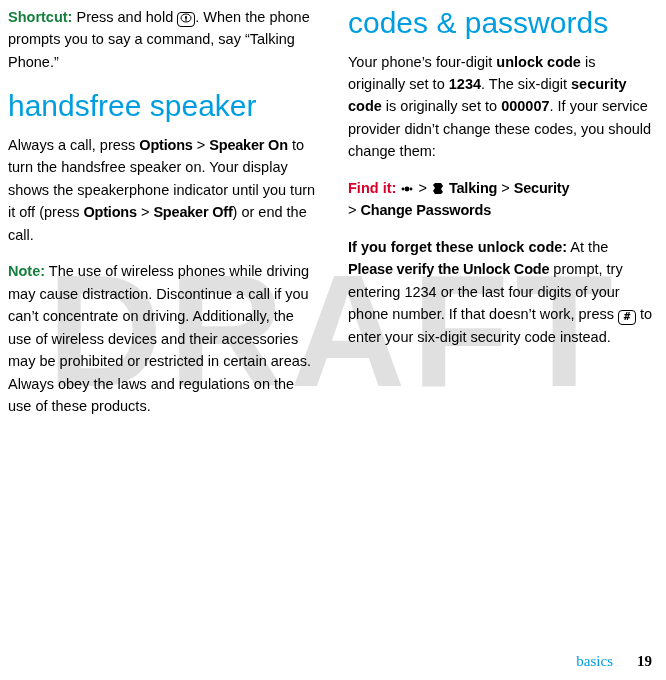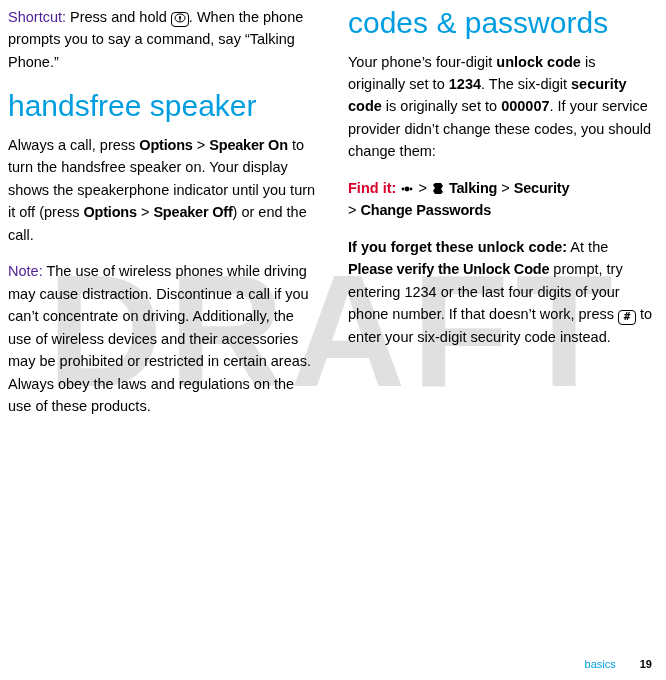--- a/index.html
+++ b/index.html
@@ -35,22 +35,22 @@
     flex: 1;
     min-width: 0;
   }
   .body-text {
     font-size: 14.5px;
     line-height: 1.55;
     color: #000;
     margin-bottom: 14px;
   }
   .blue-label {
-    color: #4c1d95;
-    font-weight: normal;
+    color: #15803d;
+    font-weight: bold;
   }
   .red-label {
     color: #d9002a;
     font-weight: bold;
   }
   h2.section {
     color: #009ee0;
     font-size: 30px;
     font-weight: normal;
     margin: 16px 0 10px 0;
@@ -75,21 +75,22 @@
     vertical-align: -1px;
     padding: 0 2px;
     font-weight: bold;
   }
   .keycap.hash { font-family: monospace; }
   .nav-icon svg { display:inline-block; vertical-align:-2px; }
   .footer {
     position: absolute;
     bottom: 10px;
     right: 14px;
-    font-size: 11px;
+    font-size: 15px;
+    font-family: Liberation Serif, serif;
   }
   .footer .label { color: #009ee0; margin-right: 24px; }
   .footer .num { font-weight: bold; color:#000; }
 </style>
 </head>
 <body>
 
 <div class="watermark">DRAFT</div>
 
 <div class="page">

